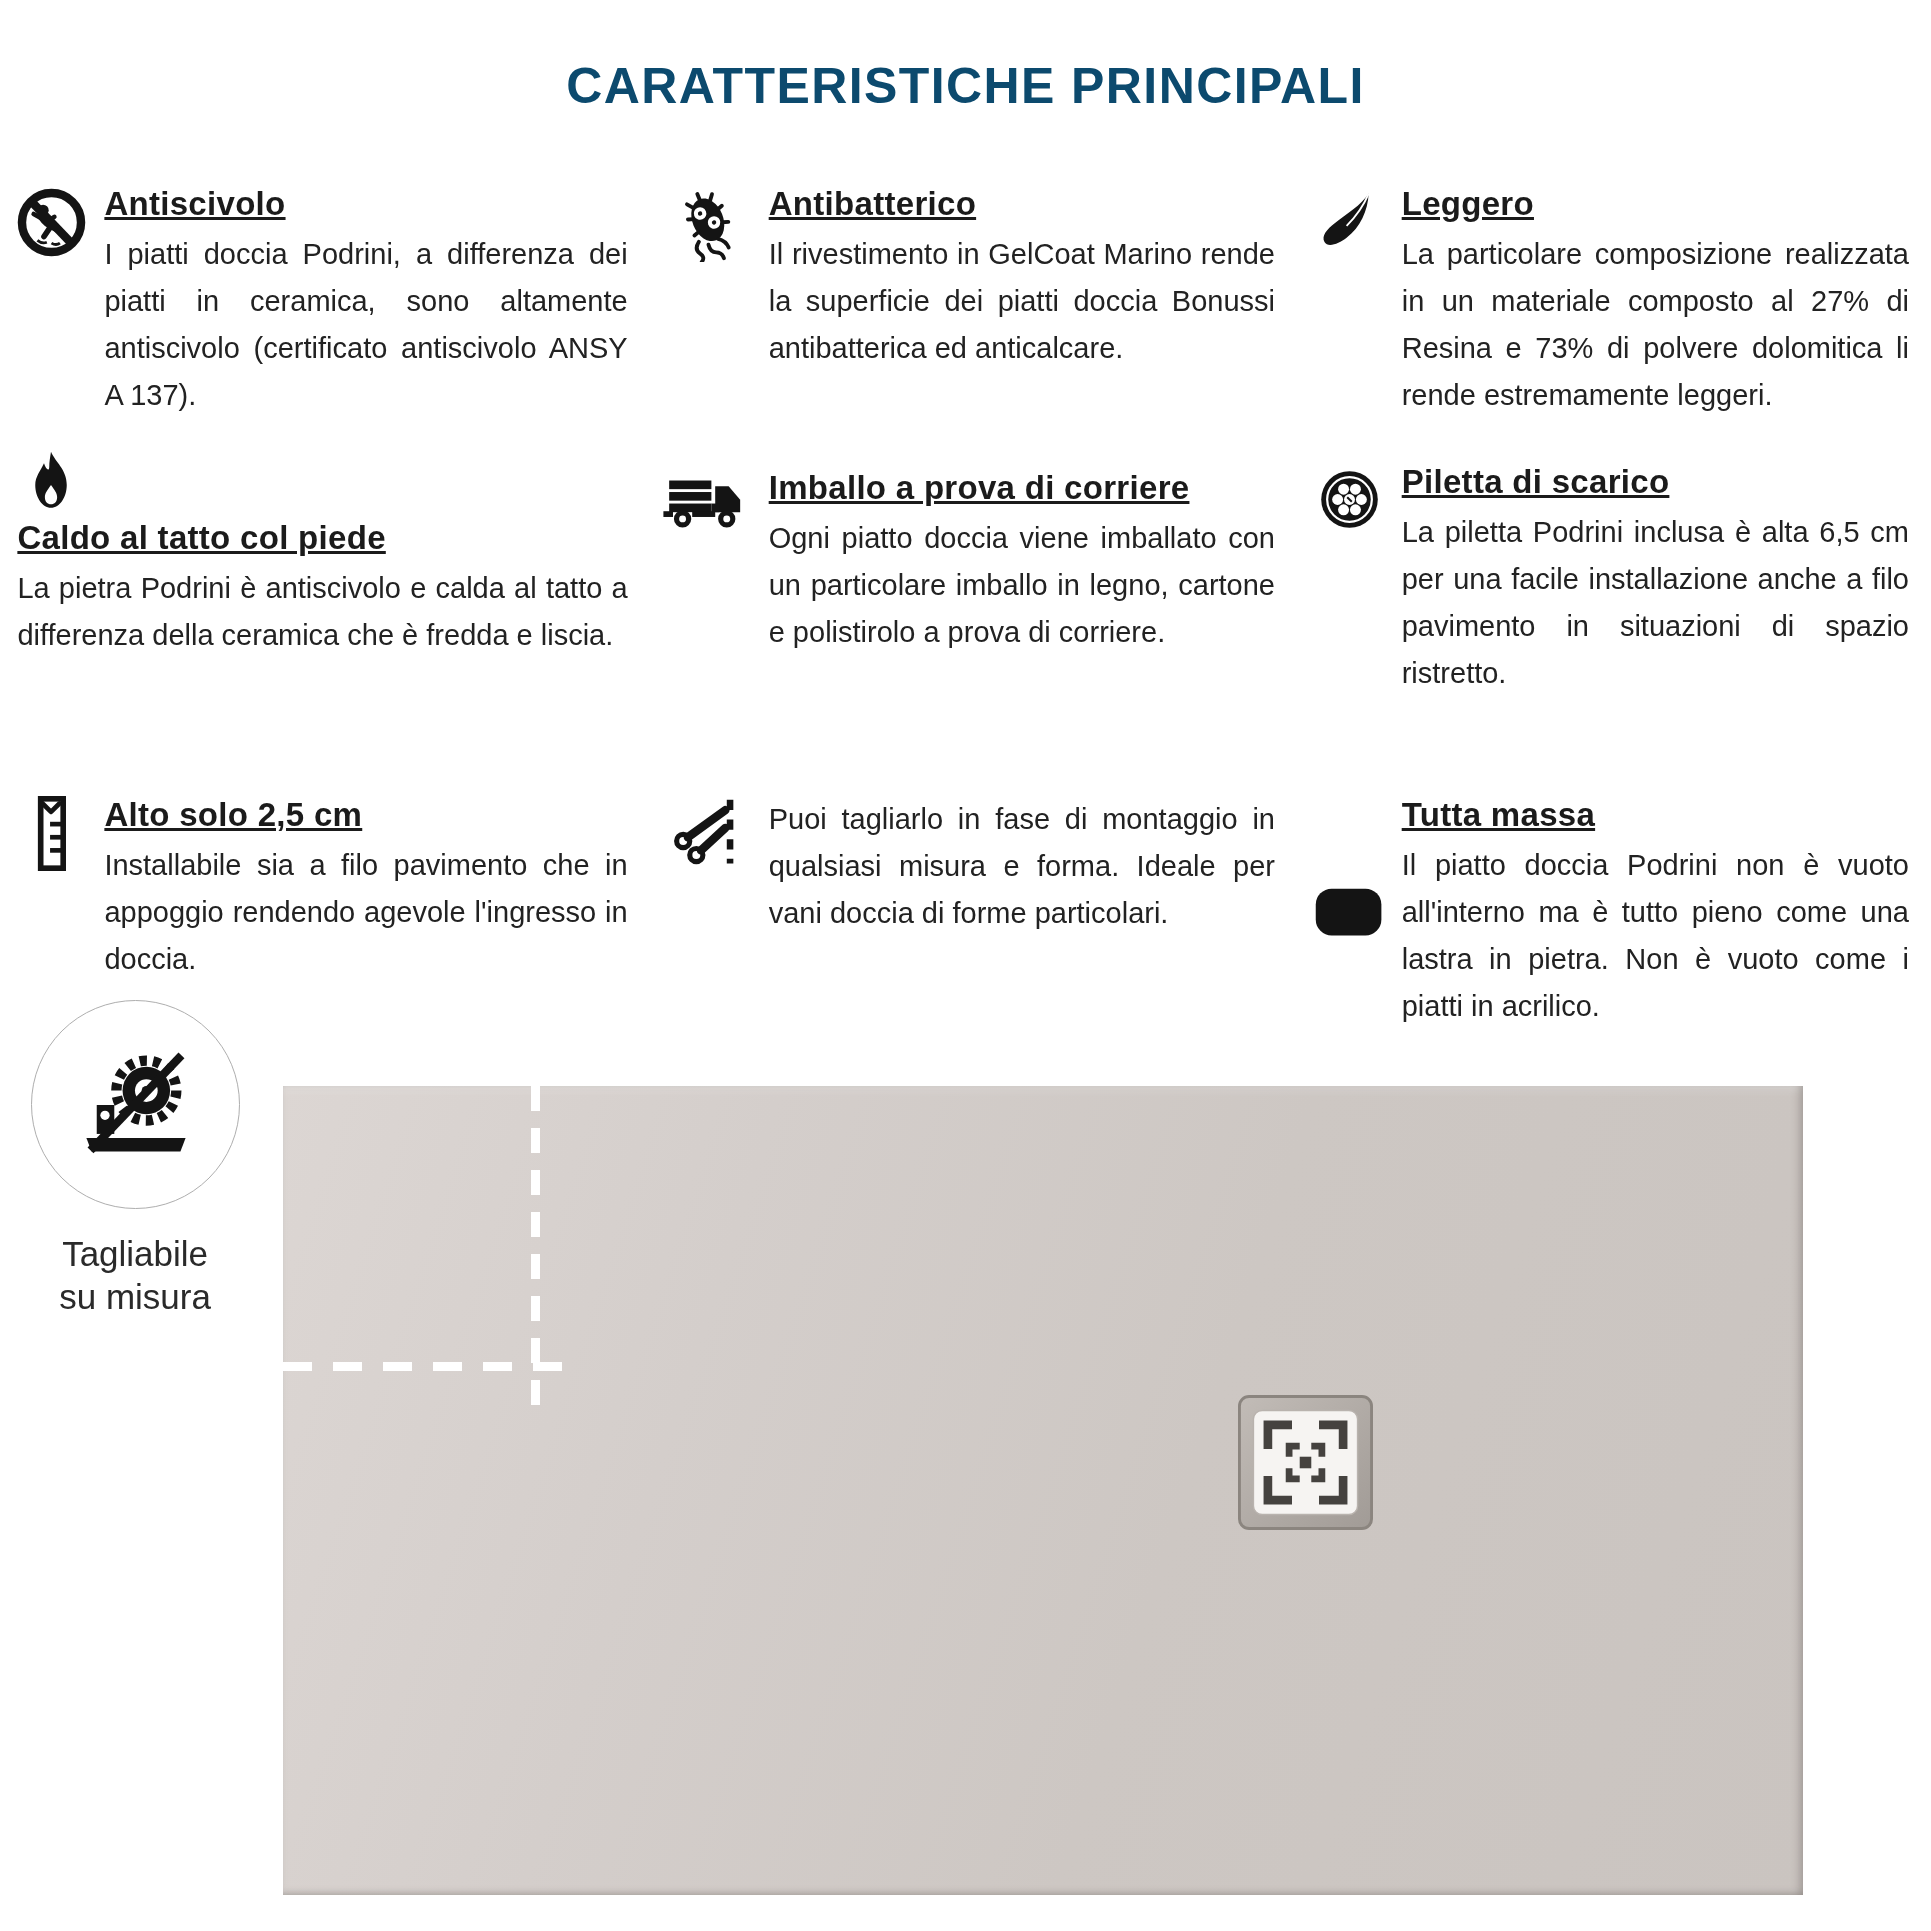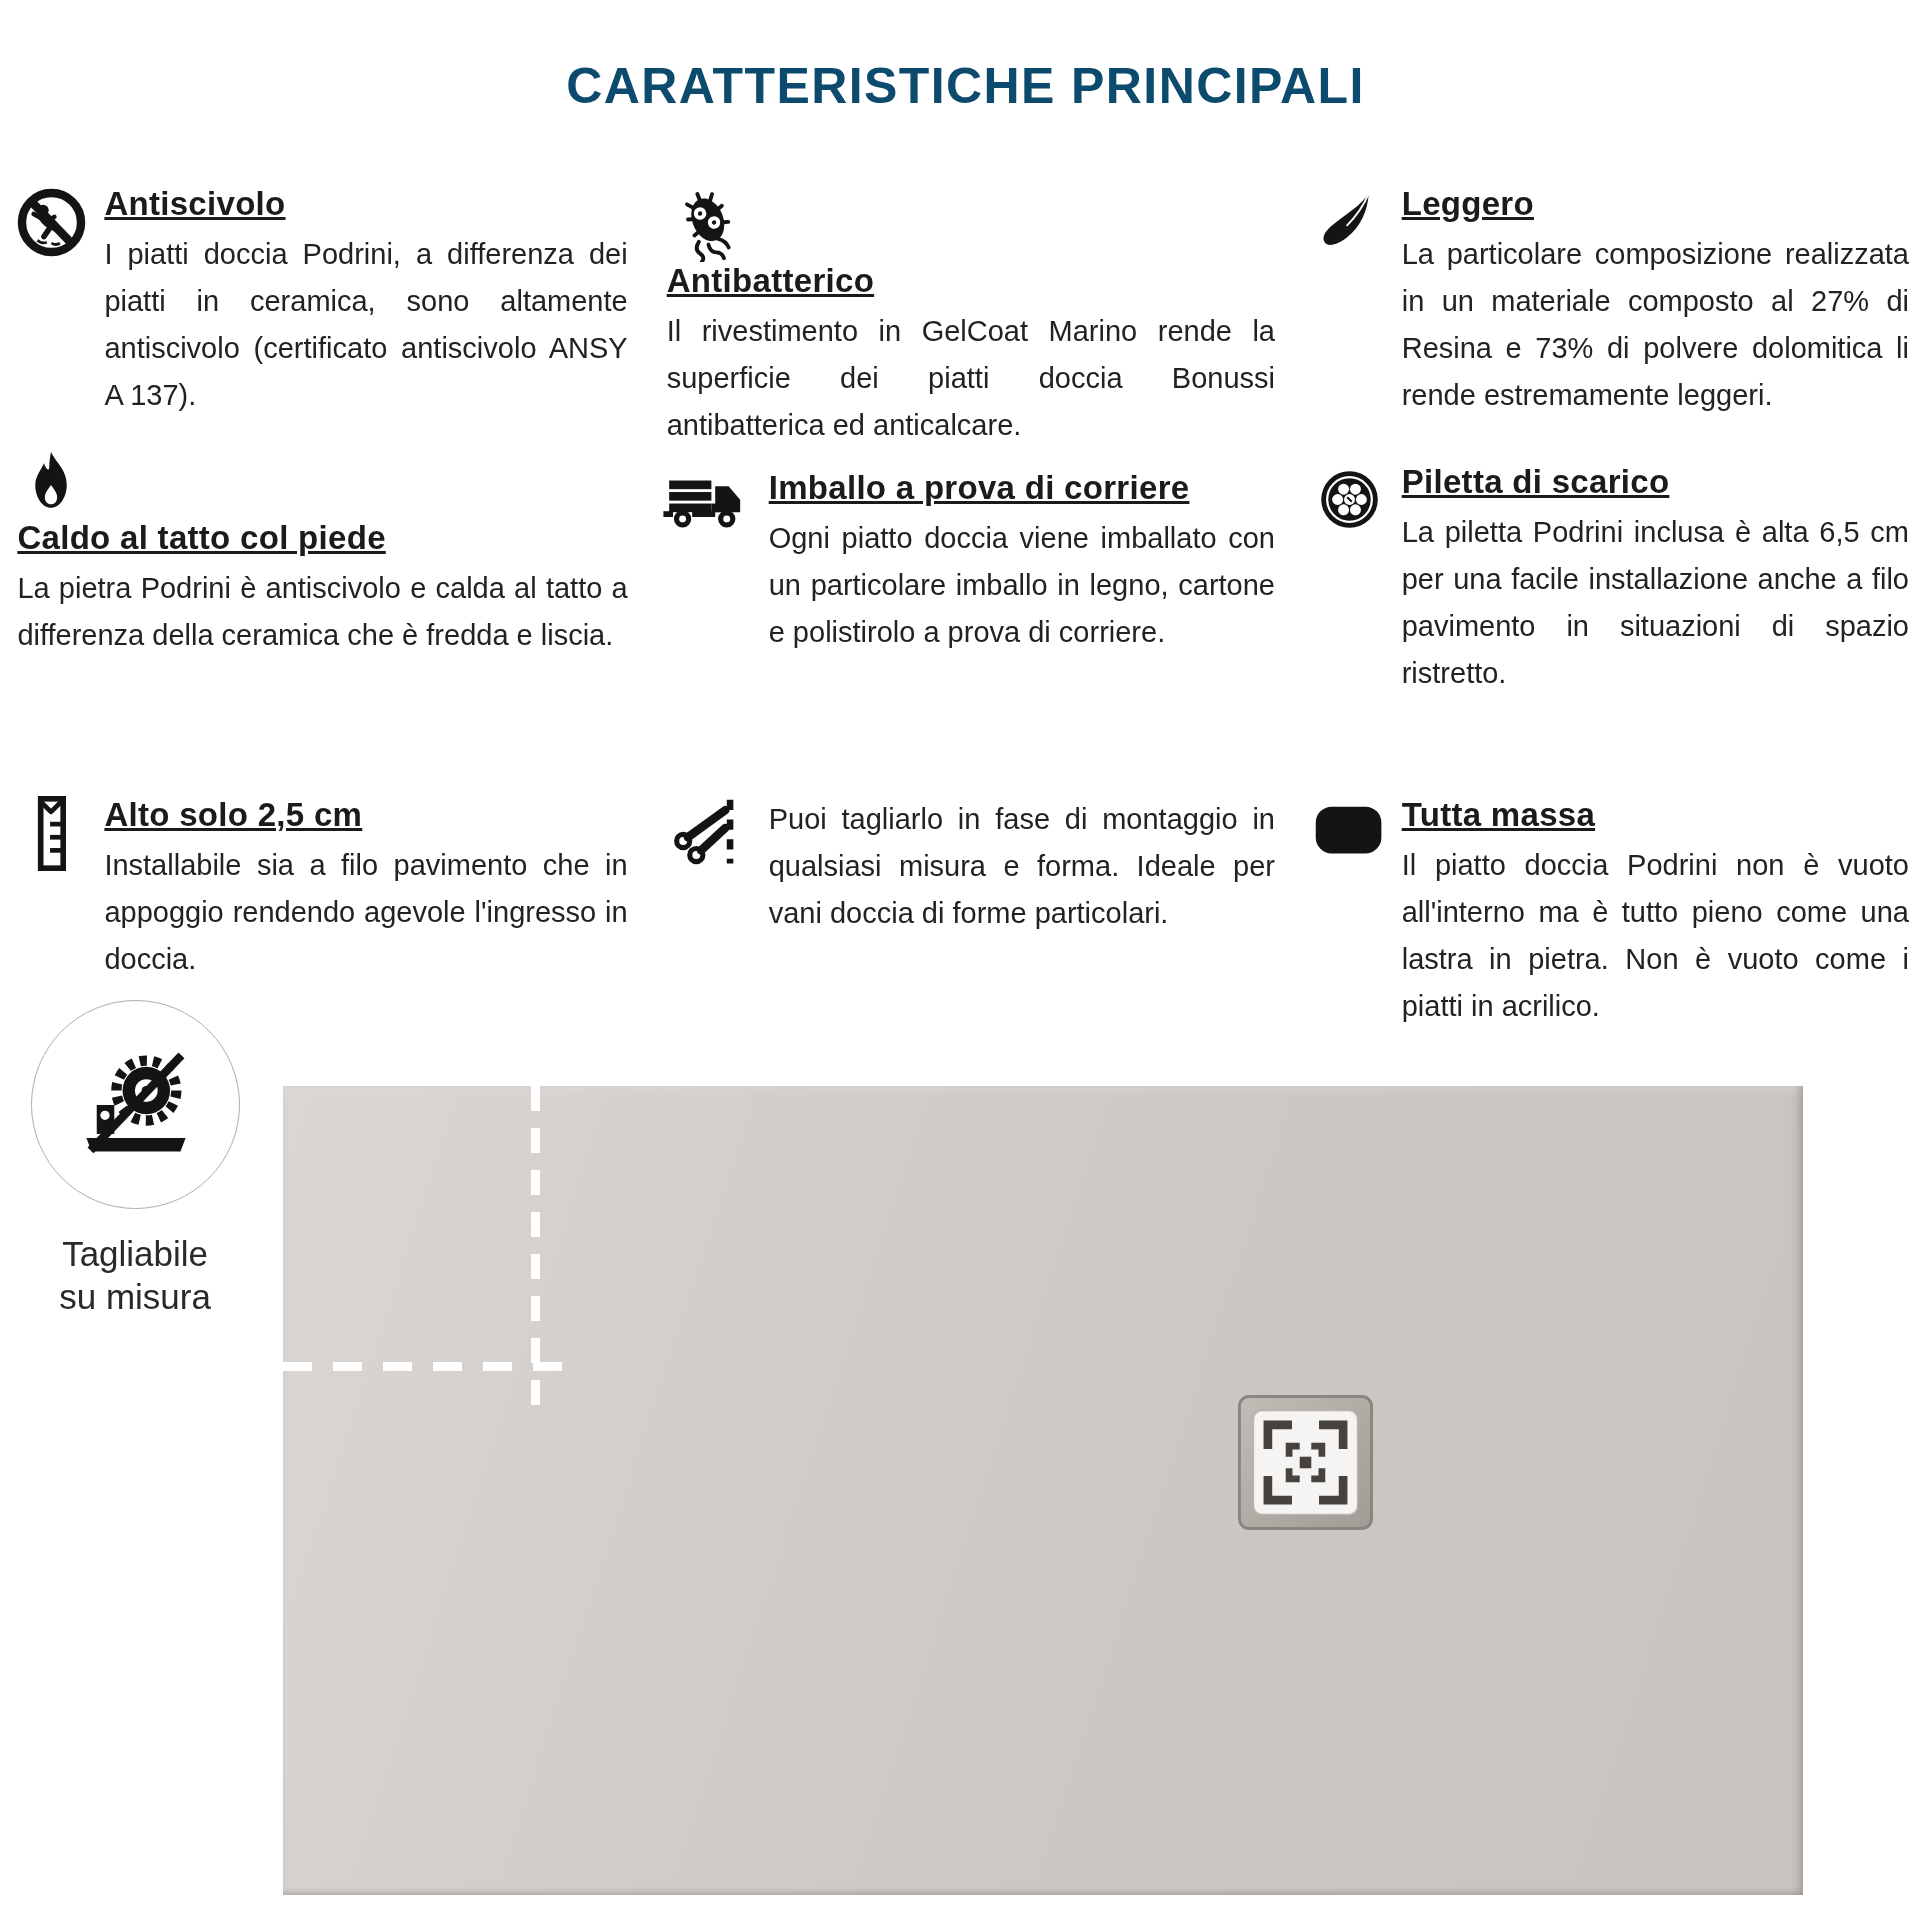--- a/index.html
+++ b/index.html
@@ -14,28 +14,28 @@
   }
   .feature{position:absolute;display:flex;align-items:flex-start;}
   .icon-cell{flex:0 0 auto;display:flex;justify-content:center;margin-top:0px;}
   .c1 .icon-cell{width:87px;}
   .c2 .icon-cell{width:102px;}
   .c3 .icon-cell{width:85px;}
   .txt{flex:1;margin-left:9.7px;}
   .feature h2{margin:0 0 7.7px 0;font-size:33px;font-weight:bold;color:#1b1b1b;letter-spacing:0.3px;text-decoration:underline;}
   .feature p{margin:0;font-size:29px;line-height:47px;text-align:justify;color:#222222;}
   .f1{left:7.7px;   top:185px; width:620px;}
-  .f2{left:657px; top:185px; width:618px;flex-direction:column;}
+  .f2{left:657px; top:185px; width:618px;}
   .f3{left:1307px;top:185px; width:602px;}
   .f4{left:7.7px;   top:444px; width:620px;flex-direction:column;}
   .f5{left:657px; top:469px; width:618px;}
   .f6{left:1307px;top:463px; width:602px;}
   .f7{left:7.7px;   top:796px; width:620px;}
   .f8{left:657px; top:796px; width:618px;}
-  .f9{left:1307px;top:796px; width:602px;}
+  .f9{left:1307px;top:796px; width:602px;align-items:center;}
 
   .tray{
     position:absolute;left:283px;top:1086px;width:1520px;height:809px;
     background:linear-gradient(108deg,#dcd6d3 0%,#d4cecb 28%,#cdc7c3 58%,#cac4c0 100%);
     box-shadow:inset -5.8px 0 9.7px -2.9px rgba(96,88,84,.40),
                inset 0 -4.8px 7.7px -2.9px rgba(110,102,98,.30),
                inset 0 5.8px 9.7px -3.9px rgba(255,255,255,.45);
   }
   .cut-line-v{
     position:absolute;left:248px;top:0;width:8.7px;height:322px;

